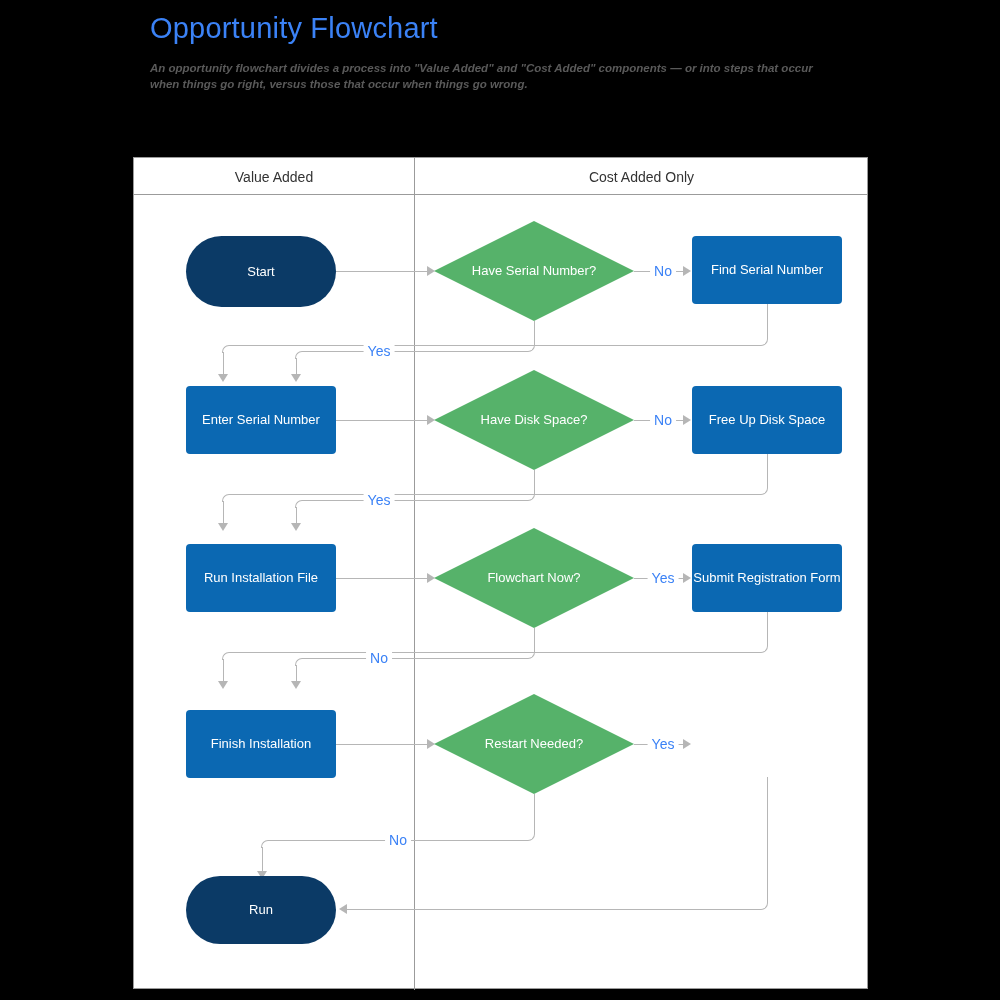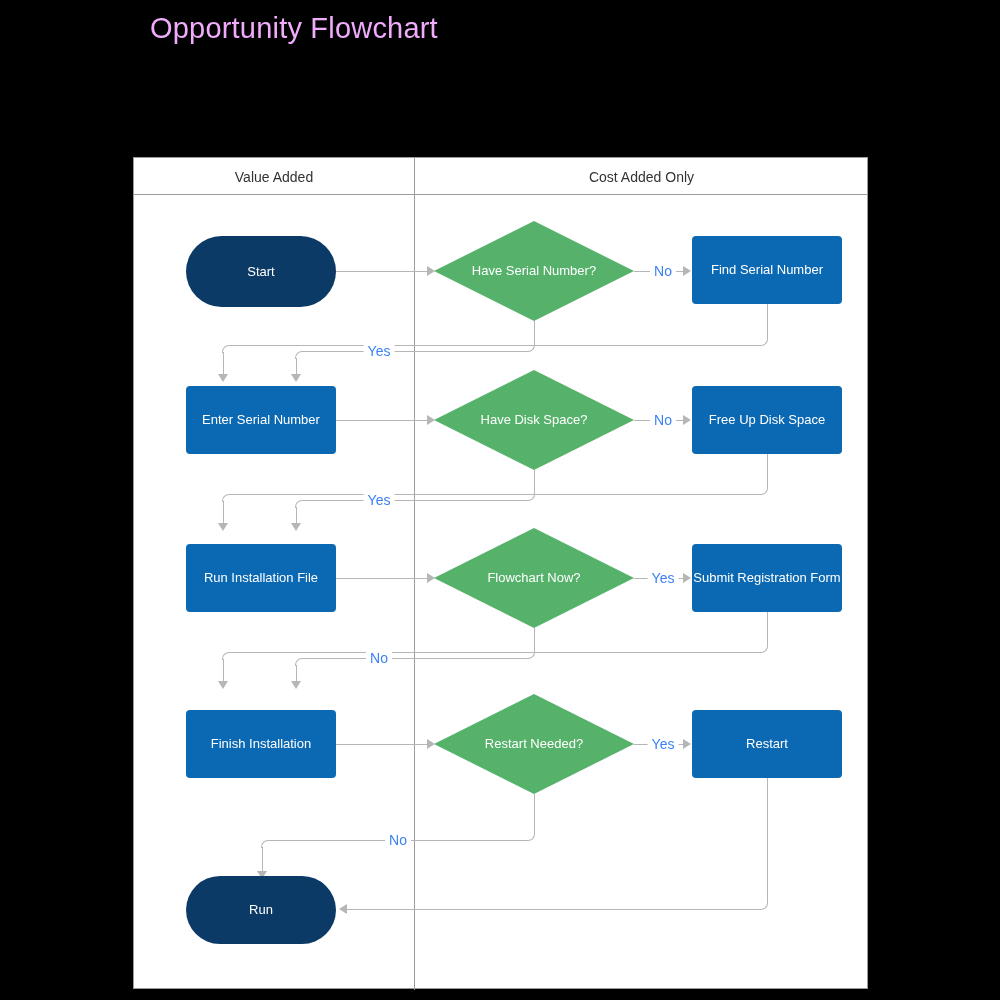--- a/index.html
+++ b/index.html
@@ -8,21 +8,21 @@
     width: 1000px; height: 1000px;
     background: #000000;
     font-family: "Liberation Sans", sans-serif;
     overflow: hidden;
   }
   #root { position: relative; width: 1000px; height: 1000px; }
 
   
   .header { position: absolute; left: 150px; top: 10px; width: 720px; }
   .title {
-    font-size: 29px; color: #f0abfc; letter-spacing: .2px;
+    font-size: 29px; color: #3b82f6; letter-spacing: .2px;
     line-height: 36px; white-space: nowrap;
   }
   .subtitle {
     font-size: 19px; color: #5a5a5a; line-height: 26px;
     margin-top: 1px; white-space: nowrap;
   }
   .desc {
     margin-top: 15px; font-size: 11.5px; font-style: italic;
     color: #5a5a5a; line-height: 15.5px; width: 680px; font-weight: bold;
   }
@@ -103,20 +103,21 @@
     transform: translate(-50%, -50%); white-space: nowrap;
   }
 </style>
 </head>
 <body>
 
 <div id="root">
 
   <div class="header">
     <div class="title">Opportunity Flowchart</div>
+    <div class="desc">An opportunity flowchart divides a process into "Value Added" and "Cost Added" components — or into steps that occur when things go right, versus those that occur when things go wrong.</div>
   </div>
 
   <div class="panel">
 
     <div class="col-headers">
       <div class="col-head left">Value Added</div>
       <div class="col-head right">Cost Added Only</div>
     </div>
     <div class="col-divider"></div>
 
@@ -251,22 +252,19 @@
 
     <div class="node process" style="left:52px; top:552px; width:150px; height:68px;">
       <span>Finish Installation</span>
     </div>
 
     <div class="node decision" style="left:300px; top:536px; width:200px; height:100px;">
       <span class="dia"></span>
       <span class="dia-label">Restart Needed?</span>
     </div>
 
-    <div class="node process" style="left:558px; top:552px; width:150px; height:68px;">
-      <span>Restart</span>
-    </div>
 
     <div class="node terminator" style="left:52px; top:718px; width:150px; height:68px;">
       <span>Run</span>
     </div>
 
   </div>
 </div>
 
 </body></html>

